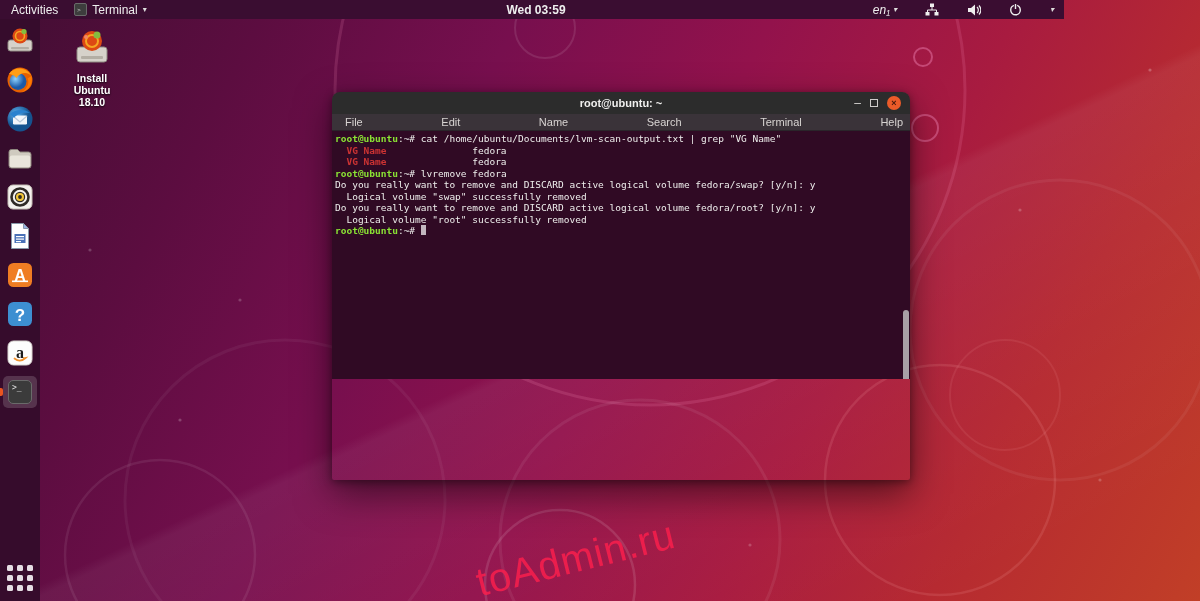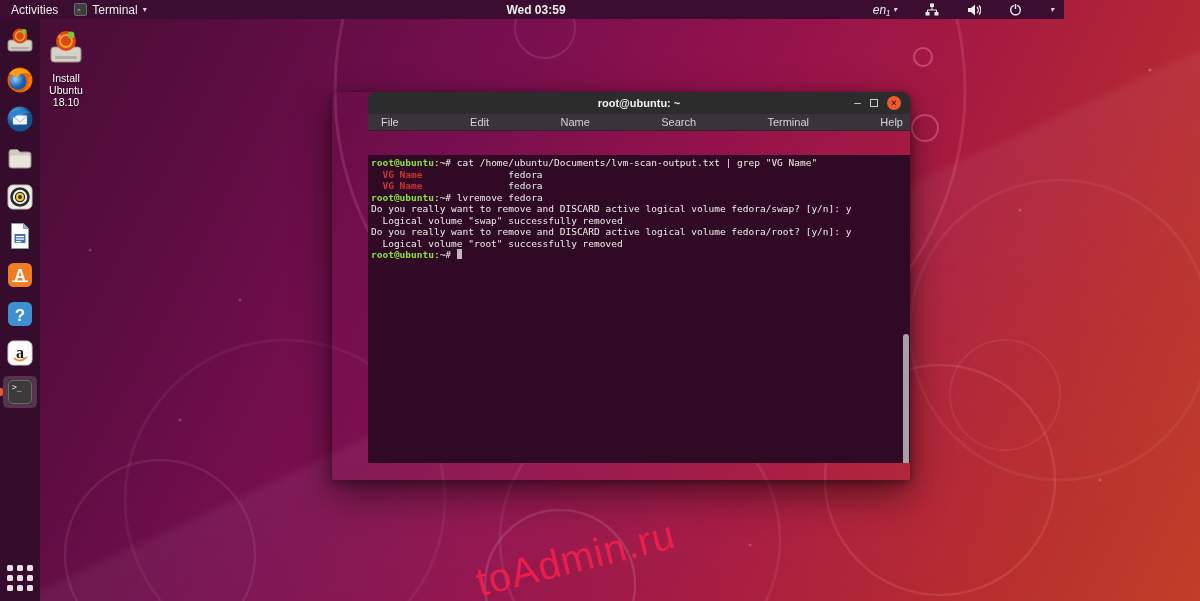--- a/index.html
+++ b/index.html
@@ -47,34 +47,33 @@
     content:""; position:absolute; left:3px; top:1px; width:34px; height:32px;
     background:rgba(255,255,255,0.16); border-radius:5px;
   }
   .dock-slot.active::after {
     content:""; position:absolute; left:0; top:13px; width:3px; height:8px;
     background:#e95420; border-radius:0 2px 2px 0;
   }
   .dock-slot svg { position:relative; }
 
   
-  .desktop-icon { position:absolute; left:34px; top:27px; width:64px; text-align:center; z-index:5; }
+  .desktop-icon { position:absolute; left:60px; top:27px; width:64px; text-align:center; z-index:5;font-weight:bold; }
   .desktop-icon .lbl { font-size:10.5px; line-height:12px; color:#fff; text-shadow:0 1px 2px rgba(0,0,0,.85); margin-top:1px; }
 
   
   .show-apps { position:absolute; left:7px; top:565px; width:28px; height:28px; z-index:25;
                display:grid; grid-template-columns:repeat(3,6px); grid-template-rows:repeat(3,6px); gap:4px; }
   .show-apps i { background:#f4f2f4; opacity:.92; border-radius:1.5px; }
 
   
   .terminal-window {
     position:absolute; left:332px; top:92px; width:578px; height:388px; z-index:15;
     border-radius:8px 8px 2px 2px;
     box-shadow:0 14px 36px rgba(0,0,0,.5), 0 2px 8px rgba(0,0,0,.4);
-    padding-left:36px;
   }
   .titlebar {
     height:22px; background:#2c2c2c; border-radius:8px 8px 0 0;
     display:flex; align-items:center; position:relative;
   }
   .titlebar .title {
     position:absolute; left:0; right:0; text-align:center;
     color:#f1f0ef; font-size:11px; font-weight:bold; pointer-events:none;
   }
   .win-controls { margin-left:auto; display:flex; align-items:center; gap:9px; padding-right:9px; z-index:2; }
@@ -83,23 +82,23 @@
   .btn-close {
     width:14px; height:14px; border-radius:50%; background:#ec5b29;
     color:#46170c; font-size:9px; line-height:14px; text-align:center; font-weight:bold;
   }
   .menubar {
     height:17px; background:#3a3339; display:flex; align-items:center;
     padding-left:6px; border-bottom:1px solid #2a252a;justify-content:space-between;
   }
   .menubar span { color:#d8d4d2; font-size:11px; padding:0 7px; }
   .term-content {
-    position:relative; height:308px; background:#300a24;
+    position:relative; height:248px; background:#300a24;
     font-family:"DejaVu Sans Mono",monospace; font-size:9.5px; line-height:11.5px;
-    padding:2px 0 0 3px; overflow:hidden;margin-top:24px;
+    padding:2px 0 0 3px; overflow:hidden;
   }
   .tline { white-space:pre; }
   .seg-plain  { color:#eeeeec; }
   .seg-prompt { color:#8ae234; font-weight:bold; }
   .seg-match  { color:#cc3333; font-weight:bold; }
   .seg-cursor { display:inline-block; width:5.7px; height:10px; background:#c3b7bf; vertical-align:-1px; margin-left:5.7px; }
   .term-scrollbar { position:absolute; right:1px; top:0; width:7px; height:349px; }
   .term-scrollbar .thumb { position:absolute; right:0; top:179px; width:6px; height:168px; background:#a8a0a6; border-radius:3px; }
 </style>
 </head>

